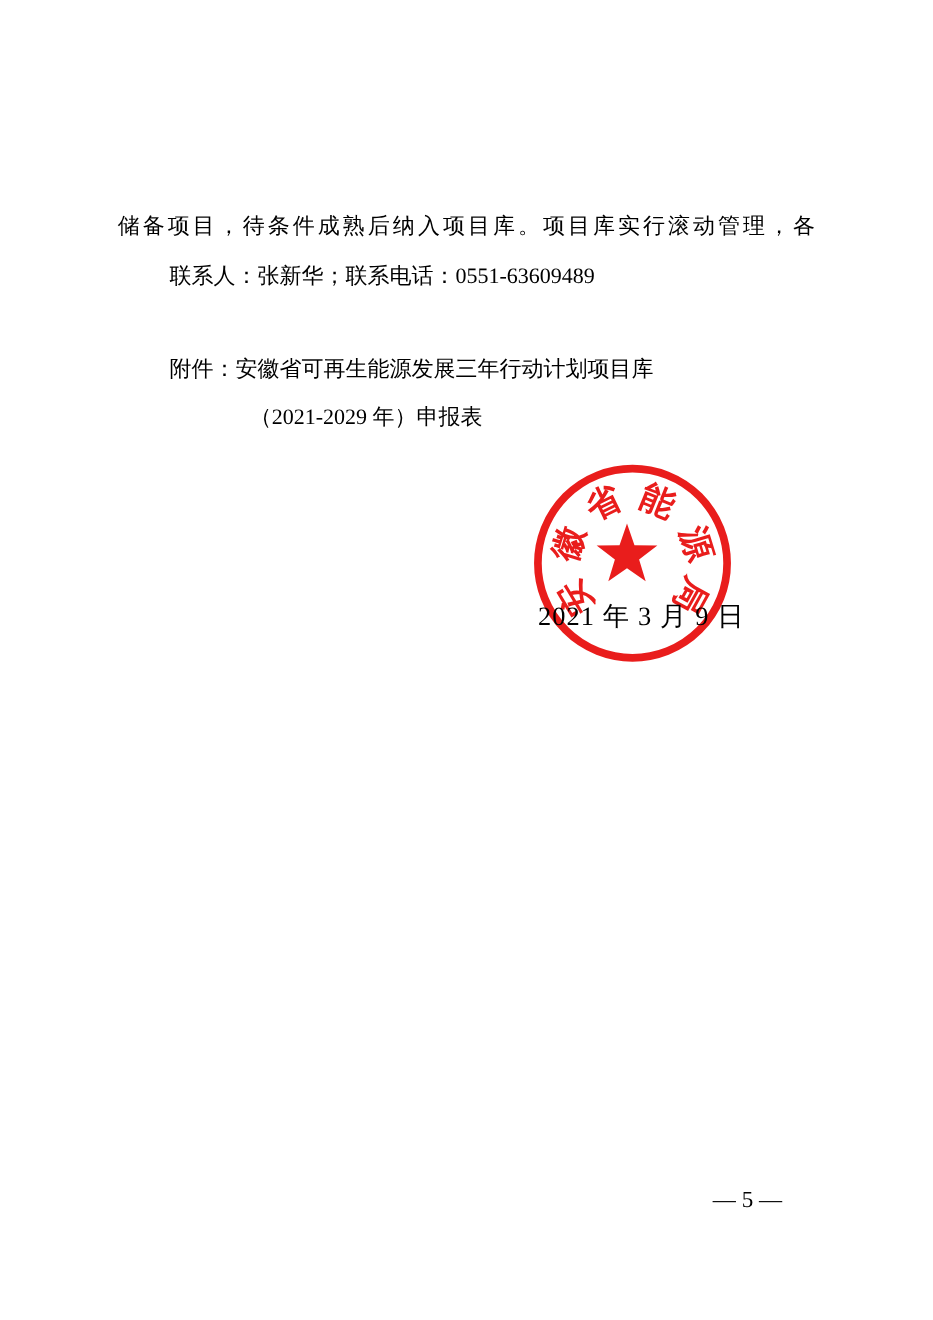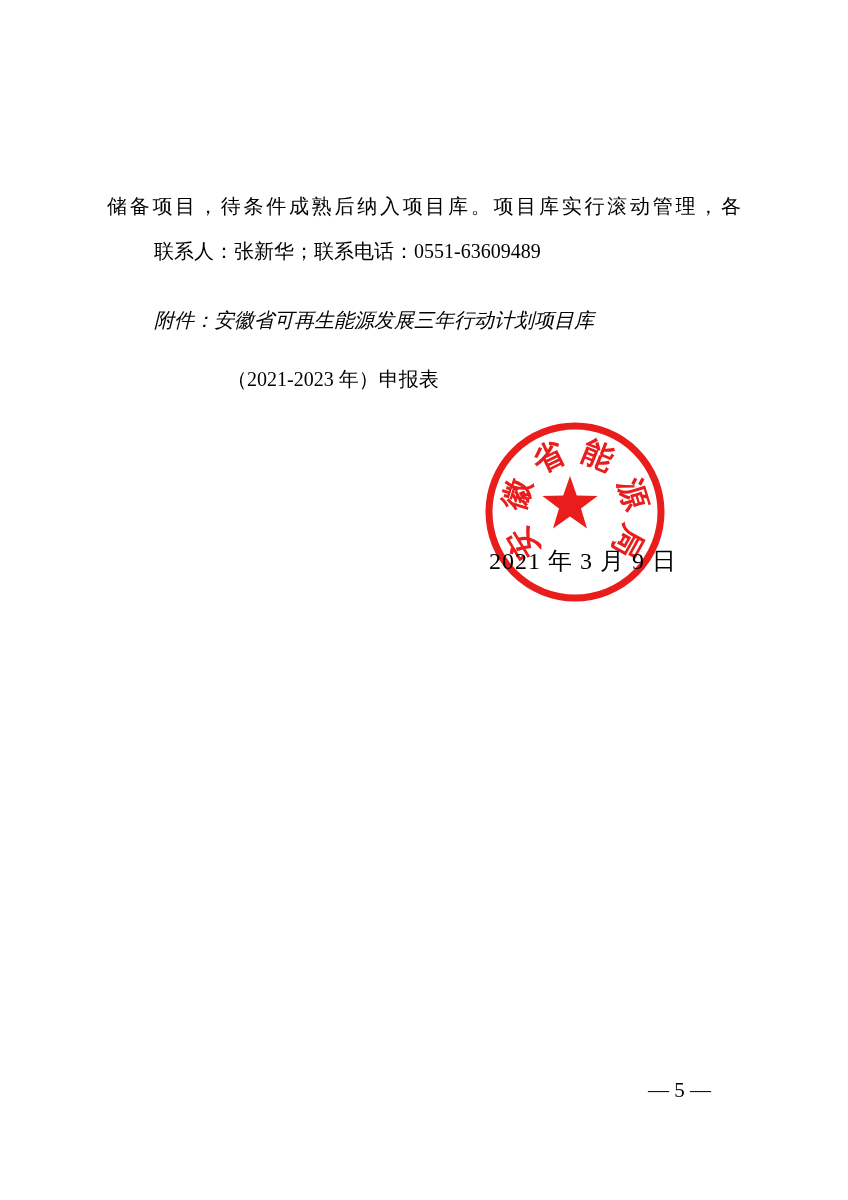--- a/index.html
+++ b/index.html
@@ -33,23 +33,22 @@
     text-align-last: justify;
   }
   .contact {
     left: 154px;
     top: 231px;
     width: 600px;
     font-family: Liberation Serif, serif;
   }
   .attach1 {
     left: 154px;
-    top: 300px;
+    top: 316px;
     width: 620px;
-    font-style: italic;
   }
   .attach2 {
     left: 227px;
     top: 359px;
     width: 500px;
   }
   .date-line {
     left: 489px;
     top: 546px;
     font-size: 24px;
@@ -84,21 +83,21 @@
 
 <div class="page">
 
   <div class="abs para body-text">
     <div class="jl">储备项目，待条件成熟后纳入项目库。项目库实行滚动管理，各</div>
   </div>
 
   <div class="abs contact body-text">联系人：张新华；联系电话：0551-63609489</div>
 
   <div class="abs attach1 body-text">附件：安徽省可再生能源发展三年行动计划项目库</div>
-  <div class="abs attach2 body-text">（2021-2023 年）申报表</div>
+  <div class="abs attach2 body-text">（2021-2029 年）申报表</div>
 
   <div class="abs date-line">2021 年 3 月 9 日</div>
 
   <svg class="abs seal-svg" viewBox="0 0 200 200" xmlns="http://www.w3.org/2000/svg" aria-hidden="true">
     <circle cx="100" cy="100" r="86" fill="none" stroke-width="7" stroke="#e8100f"></circle>
     <polygon points="95,64 101.8,83.6 122.6,84 106,96.6 112,116.5 95,104.6 78,116.5 84,96.6 67.4,84 88.2,83.6" fill="#e8100f"></polygon>
     <text class="seal-char" x="100" y="100" transform="rotate(-121,100,100) translate(0,-61)" text-anchor="middle" dominant-baseline="central" font-size="31" fill="#e8100f">安</text>
     <text class="seal-char" x="100" y="100" transform="rotate(-73,100,100) translate(0,-61)" text-anchor="middle" dominant-baseline="central" font-size="31" fill="#e8100f">徽</text>
     <text class="seal-char" x="100" y="100" transform="rotate(-26,100,100) translate(0,-61)" text-anchor="middle" dominant-baseline="central" font-size="31" fill="#e8100f">省</text>
     <text class="seal-char" x="100" y="100" transform="rotate(22,100,100) translate(0,-61)" text-anchor="middle" dominant-baseline="central" font-size="31" fill="#e8100f">能</text>

